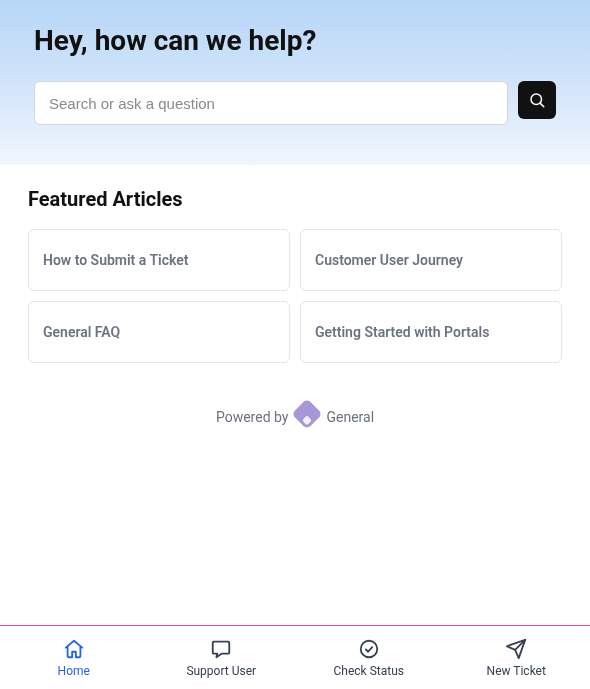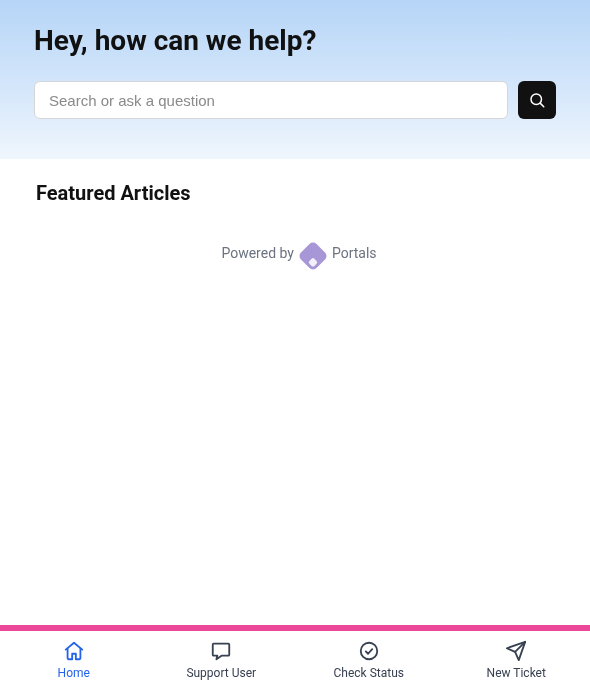--- a/index.html
+++ b/index.html
@@ -12,41 +12,41 @@
   }
   .hero-title {
     font-size: 28px;
     font-weight: 700;
     color: #111;
     margin-bottom: 24px;
   }
   .search-row { display: flex; gap: 10px; align-items: stretch; }
   .search-input {
     flex: 1;
-    height: 38px;
+    height: 44px;
     border: 1px solid #d6d6d6;
     border-radius: 6px;
     background: #fff;
     padding: 0 14px;
     font-size: 15px;
     color: #333;
     outline: none;
   }
   .search-input::placeholder { color: #8a8a8a; }
   .search-btn {
     width: 38px; height: 38px;
     background: #111;
     border: none;
     border-radius: 6px;
     display: flex; align-items: center; justify-content: center;
     cursor: pointer;
   }
   .search-btn svg { width: 18px; height: 18px; stroke: #fff; }
 
-  .content { padding: 22px 28px 0 28px; margin-left: 8px; }
+  .content { padding: 22px 28px 0 28px; }
   .section-title {
     font-size: 20px;
     font-weight: 700;
     color: #111;
     margin-bottom: 18px;
   }
   .card-grid {
     display: grid;
     grid-template-columns: 1fr 1fr;
     gap: 10px;
@@ -60,21 +60,21 @@
   }
   .card-title {
     font-size: 14px;
     font-weight: 600;
     color: #6b7280;
   }
 
   .powered {
     margin-top: 40px;
     display: flex;
-    align-items: flex-start;
+    align-items: flex-end;
     justify-content: center;
     gap: 8px;
     color: #6b7280;
     font-size: 14px;
   }
   .powered-logo {
     width: 22px; height: 22px;
     transform: rotate(45deg);
     border-radius: 5px;
     background: #a897d6;
@@ -86,21 +86,21 @@
     position: absolute;
     width: 7px; height: 7px;
     background: rgba(255,255,255,0.85);
     bottom: 3px; right: 3px;
     border-radius: 2px;
   }
 
   .spacer { flex: 1; }
 
   .tabbar {
-    border-top: 6px solid #ec4899;
+    border-top: 1px solid #ec4899;
     display: flex;
     background: #fff;
     height: 64px;
   }
   .tab {
     flex: 1;
     display: flex;
     flex-direction: column;
     align-items: center;
     justify-content: center;
@@ -124,25 +124,39 @@
       <svg viewBox="0 0 24 24" fill="none" stroke-width="2" stroke-linecap="round" stroke-linejoin="round">
         <circle cx="11" cy="11" r="7"></circle>
         <line x1="21" y1="21" x2="16.5" y2="16.5"></line>
       </svg>
     </button>
   </div>
 </div>
 
 <div class="content">
   <h2 class="section-title">Featured Articles</h2>
+  <div class="card-grid">
+    <div class="card">
+      <div class="card-title">How to Submit a Ticket</div>
+    </div>
+    <div class="card">
+      <div class="card-title">Customer User Journey</div>
+    </div>
+    <div class="card">
+      <div class="card-title">General FAQ</div>
+    </div>
+    <div class="card">
+      <div class="card-title">Getting Started with Portals</div>
+    </div>
+  </div>
 
   <div class="powered">
     <span>Powered by</span>
     <span class="powered-logo"></span>
-    <span>Portals</span>
+    <span>General</span>
   </div>
 </div>
 
 <div class="spacer"></div>
 
 <nav class="tabbar">
   <div class="tab active">
     <svg viewBox="0 0 24 24" fill="none" class="icon-stroke" stroke-width="2" stroke-linecap="round" stroke-linejoin="round">
       <path d="M3 10.5 12 3l9 7.5"></path>
       <path d="M5 9.5V20a1 1 0 0 0 1 1h4v-6h4v6h4a1 1 0 0 0 1-1V9.5"></path>

